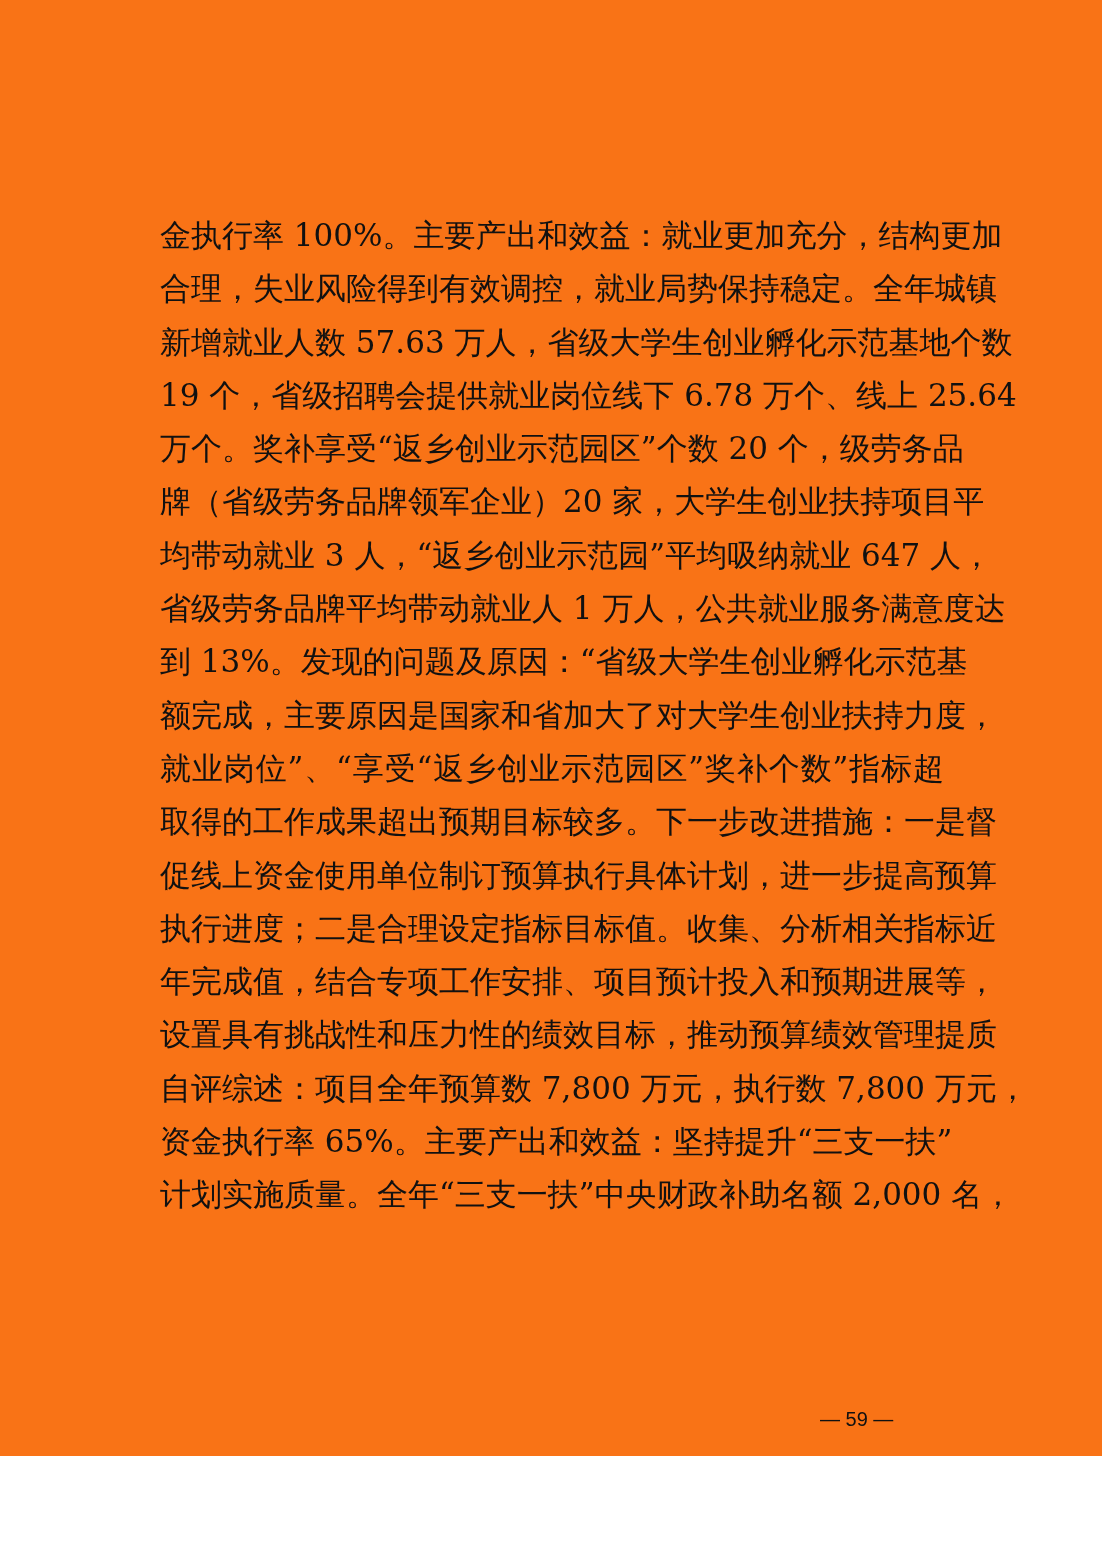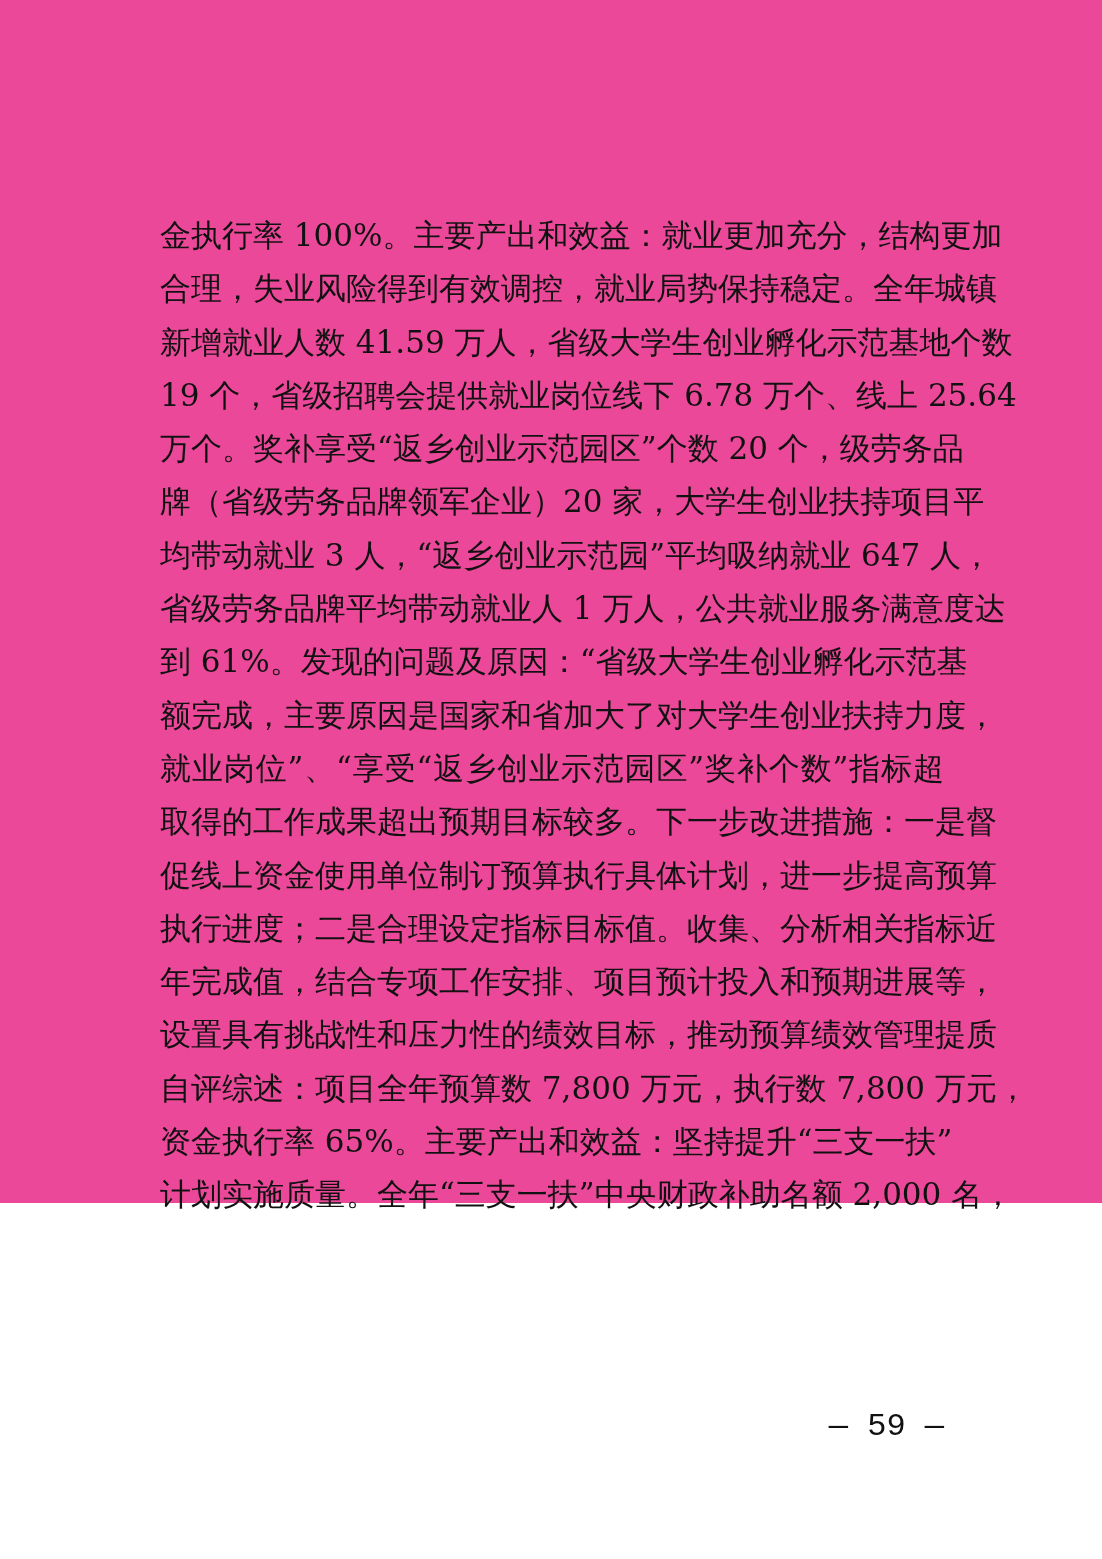--- a/index.html
+++ b/index.html
@@ -12,22 +12,22 @@
       height: 1559px;
       position: relative;
       overflow: hidden;
       font-family: "DejaVu Serif", "Liberation Serif", serif;
       color: #111111;
     }
     .page {
       position: absolute;
       left: 0; top: 0;
       width: 1102px;
-      height: 1203px;
-      background: #ec4899;
+      height: 1456px;
+      background: #f97316;
     }
     .text-body {
       position: absolute;
       left: 160px;
       top: 209px;
       width: 784px;
     }
     .line {
       height: 53.3px;
       line-height: 53.3px;
@@ -38,40 +38,39 @@
       letter-spacing: 0px;
     }
     .line.last {
       text-align-last: left;
     }
     .page-number {
       position: absolute;
       left: 820px;
       top: 1408px;
       width: 124px;
-      font-family: Liberation Mono, monospace;
-      font-size: 32px;
-      text-align: right;
+      font-family: Liberation Sans, sans-serif;
+      font-size: 20px;
       white-space: nowrap;
     }
   </style>
 </head>
 <body>
 
 <div class="page">
   <div class="text-body">
     <div class="line">金执行率 100%。主要产出和效益：就业更加充分，结构更加</div>
     <div class="line">合理，失业风险得到有效调控，就业局势保持稳定。全年城镇</div>
-    <div class="line">新增就业人数 41.59 万人，省级大学生创业孵化示范基地个数</div>
+    <div class="line">新增就业人数 57.63 万人，省级大学生创业孵化示范基地个数</div>
     <div class="line">19 个，省级招聘会提供就业岗位线下 6.78 万个、线上 25.64</div>
     <div class="line">万个。奖补享受“返乡创业示范园区”个数 20 个，级劳务品</div>
     <div class="line">牌（省级劳务品牌领军企业）20 家，大学生创业扶持项目平</div>
     <div class="line">均带动就业 3 人，“返乡创业示范园”平均吸纳就业 647 人，</div>
     <div class="line">省级劳务品牌平均带动就业人 1 万人，公共就业服务满意度达</div>
-    <div class="line">到 61%。发现的问题及原因：“省级大学生创业孵化示范基</div>
+    <div class="line">到 13%。发现的问题及原因：“省级大学生创业孵化示范基</div>
     <div class="line">额完成，主要原因是国家和省加大了对大学生创业扶持力度，</div>
     <div class="line">就业岗位”、“享受“返乡创业示范园区”奖补个数”指标超</div>
     <div class="line">取得的工作成果超出预期目标较多。下一步改进措施：一是督</div>
     <div class="line">促线上资金使用单位制订预算执行具体计划，进一步提高预算</div>
     <div class="line">执行进度；二是合理设定指标目标值。收集、分析相关指标近</div>
     <div class="line">年完成值，结合专项工作安排、项目预计投入和预期进展等，</div>
     <div class="line">设置具有挑战性和压力性的绩效目标，推动预算绩效管理提质</div>
     <div class="line">自评综述：项目全年预算数 7,800 万元，执行数 7,800 万元，</div>
     <div class="line">资金执行率 65%。主要产出和效益：坚持提升“三支一扶”</div>
     <div class="line">计划实施质量。全年“三支一扶”中央财政补助名额 2,000 名，</div>

